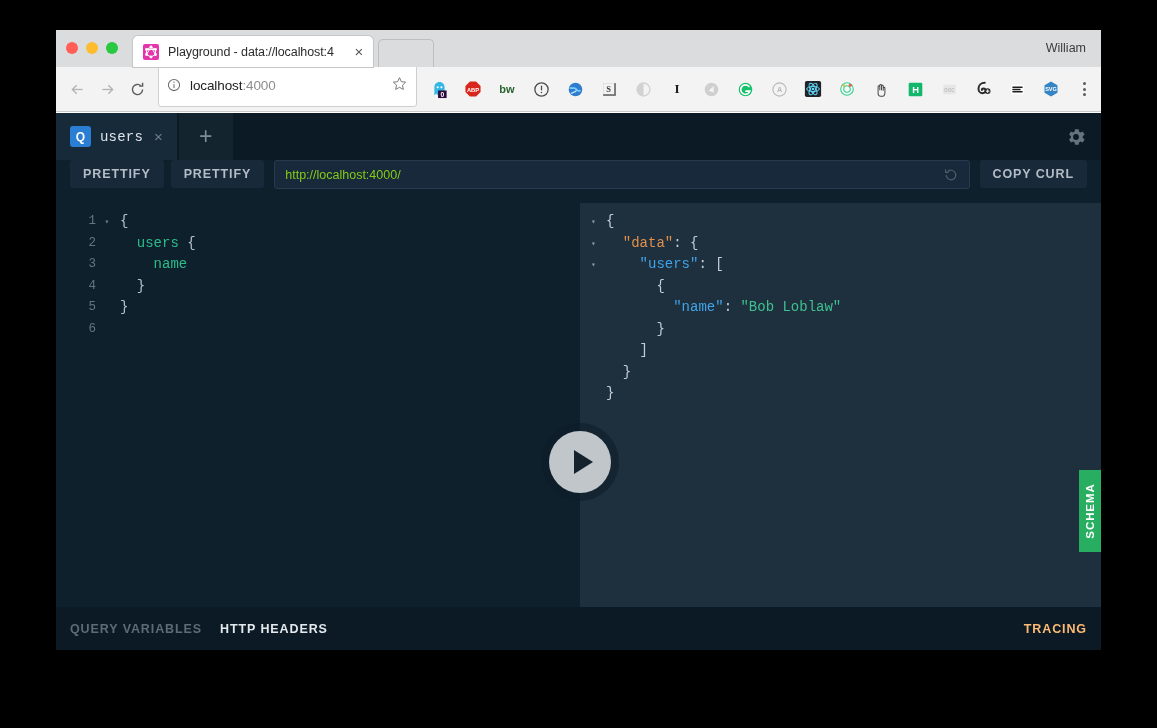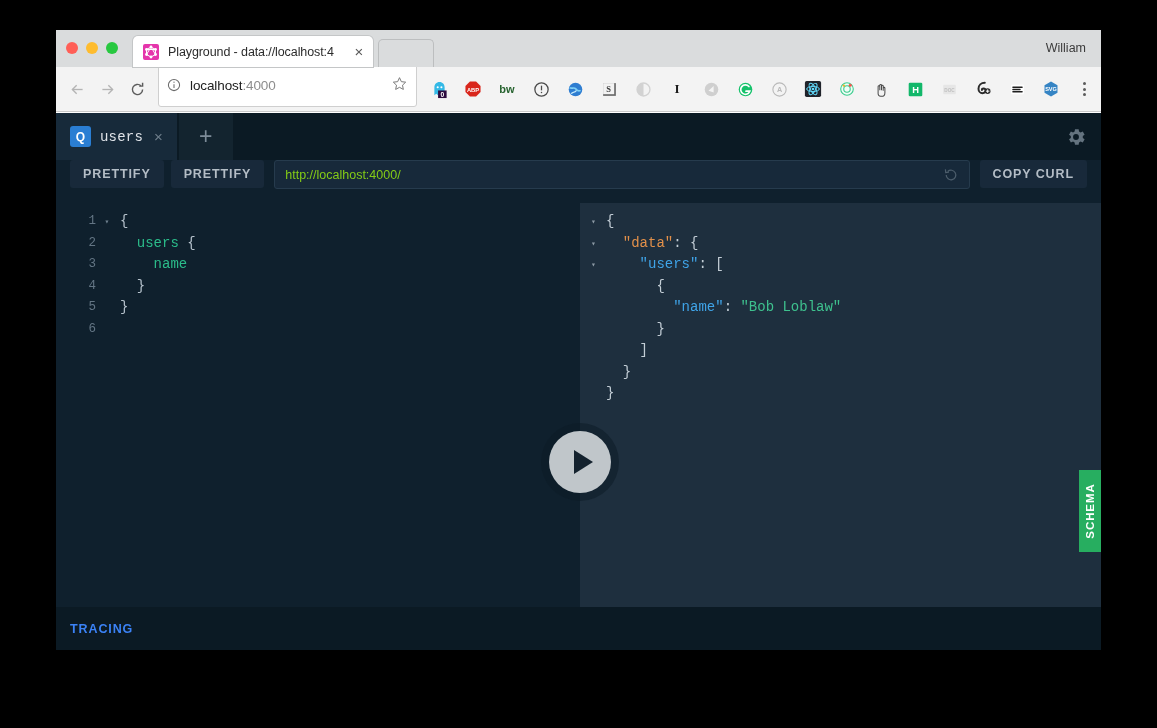--- a/index.html
+++ b/index.html
@@ -305,21 +305,21 @@
     padding: 0 14px;
     justify-content: space-between;
   }
   .footer-left { display: flex; gap: 18px; align-items: center; }
   .foot-item {
     font-size: 12.5px; font-weight: bold;
     letter-spacing: 0.9px;
     color: #5c6b78;
   }
   .foot-item.active { color: #e3e8ec; }
-  .foot-right { font-size: 12.5px; font-weight: bold; letter-spacing: 0.9px; color: #3b82f6; }
+  .foot-right { font-size: 12.5px; font-weight: bold; letter-spacing: 0.9px; color: #fdba74; }
 </style>
 </head>
 <body>
 
 <div id="browser-window">
 
   <div class="tabstrip">
     <div class="traffic">
       <div class="light red"></div>
       <div class="light yellow"></div>
@@ -569,17 +569,21 @@
       <div class="play-button">
         <div class="play-tri"></div>
       </div>
 
       <div class="schema-tab">
         <span>SCHEMA</span>
       </div>
     </div>
 
     <div class="pg-footer">
+      <div class="footer-left">
+        <div class="foot-item">QUERY VARIABLES</div>
+        <div class="foot-item active">HTTP HEADERS</div>
+      </div>
       <div class="foot-right">TRACING</div>
     </div>
 
   </div>
 </div>
 
 </body></html>

